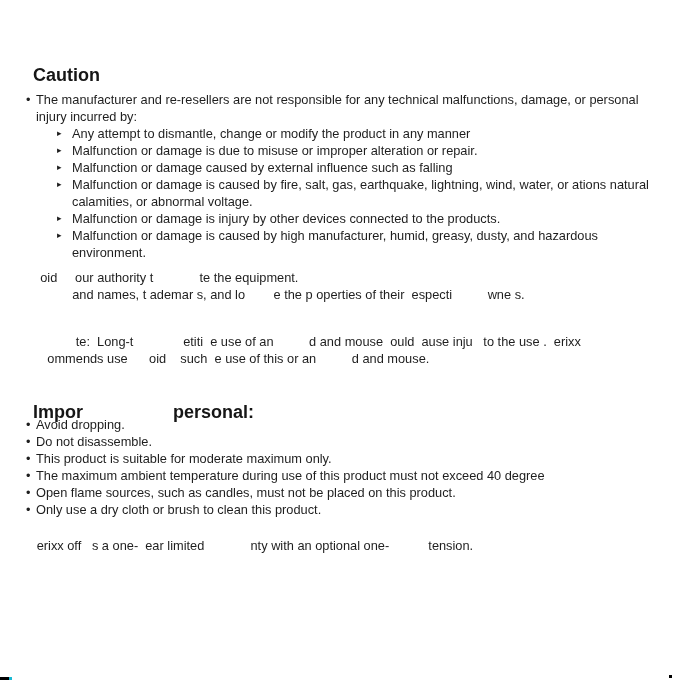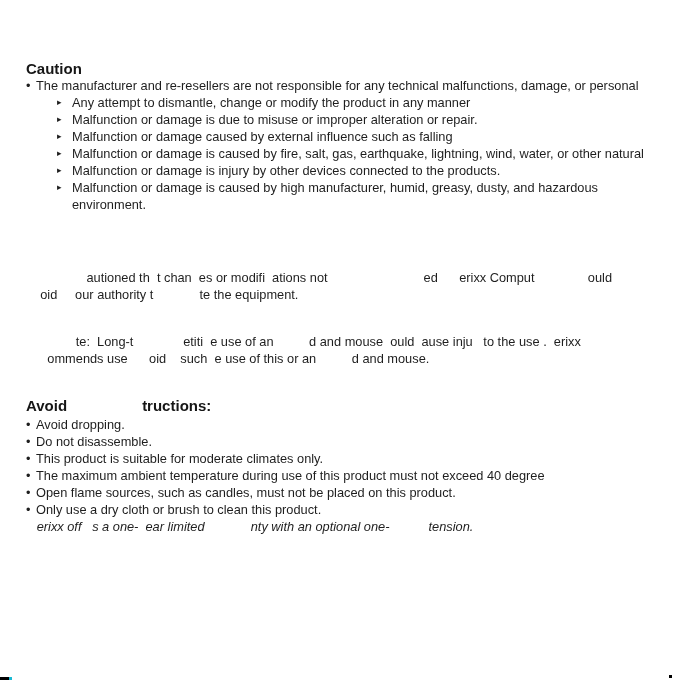--- a/index.html
+++ b/index.html
@@ -17,22 +17,22 @@
     font-size: 12.8px;
     line-height: 17px;
     color: #1e1e1e;
   }
   .block {
     position: absolute;
     left: 26px;
     right: 16px;
   }
   .doc-heading {
-    margin: 0;
-    font-size: 15px;
+    margin: 7px;
+    font-size: 18px;
     font-weight: 700;
     color: #161616;
     white-space: pre;
   }
   .line {
     white-space: pre;
   }
   .li {
     display: flex;
     align-items: flex-start;
@@ -78,34 +78,35 @@
     width: 3px;
     height: 3px;
     background: #000000;
   }
   
   .pos-caution   { top: 60px; }
   .pos-fcc       { top: 269px; }
   .pos-note      { top: 333px; }
   .pos-safety-h  { top: 397px; }
   .pos-safety-ul { top: 416px; }
-  .pos-warranty  { top: 518px; font-style: italic; }
+  .pos-warranty  { top: 537px; }
 </style>
 </head>
 <body>
 
 <div class="page">
 
   <section class="block pos-caution">
     <h2 class="doc-heading">Caution</h2>
 
     <div class="li lvl1">
       <span class="marker">•</span>
       <div class="lines">
         <div class="line">The manufacturer and re-resellers are not responsible for any technical malfunctions, damage, or personal</div>
+        <div class="line">injury incurred by:</div>
       </div>
     </div>
 
     <div class="li lvl2">
       <span class="marker">▸</span>
       <div class="lines">
         <div class="line">Any attempt to dismantle, change or modify the product in any manner</div>
       </div>
     </div>
 
@@ -119,71 +120,72 @@
     <div class="li lvl2">
       <span class="marker">▸</span>
       <div class="lines">
         <div class="line">Malfunction or damage caused by external influence such as falling</div>
       </div>
     </div>
 
     <div class="li lvl2">
       <span class="marker">▸</span>
       <div class="lines">
-        <div class="line">Malfunction or damage is caused by fire, salt, gas, earthquake, lightning, wind, water, or other natural</div>
+        <div class="line">Malfunction or damage is caused by fire, salt, gas, earthquake, lightning, wind, water, or ations natural</div>
+        <div class="line">calamities, or abnormal voltage.</div>
       </div>
     </div>
 
     <div class="li lvl2">
       <span class="marker">▸</span>
       <div class="lines">
         <div class="line">Malfunction or damage is injury by other devices connected to the products.</div>
       </div>
     </div>
 
     <div class="li lvl2">
       <span class="marker">▸</span>
       <div class="lines">
         <div class="line">Malfunction or damage is caused by high manufacturer, humid, greasy, dusty, and hazardous</div>
         <div class="line">environment.</div>
       </div>
     </div>
   </section>
 
   <section class="block pos-fcc">
-    <div class="line">                 autioned th  t chan  es or modifi  ations not                           ed      erixx Comput               ould</div>
     <div class="line">    oid     our authority t             te the equipment.</div>
+    <div class="line">             and names, t ademar s, and lo        e the p operties of their  especti          wne s.</div>
   </section>
 
   <section class="block pos-note">
     <div class="line">              te:  Long-t              etiti  e use of an          d and mouse  ould  ause inju   to the use .  erixx</div>
     <div class="line">      ommends use      oid    such  e use of this or an          d and mouse.</div>
   </section>
 
   <section class="block pos-safety-h">
-    <h2 class="doc-heading">Avoid                  tructions:</h2>
+    <h2 class="doc-heading">Impor                  personal:</h2>
   </section>
 
   <section class="block pos-safety-ul">
     <div class="li lvl1">
       <span class="marker">•</span>
       <div class="lines">
         <div class="line">Avoid dropping.</div>
       </div>
     </div>
     <div class="li lvl1">
       <span class="marker">•</span>
       <div class="lines">
         <div class="line">Do not disassemble.</div>
       </div>
     </div>
     <div class="li lvl1">
       <span class="marker">•</span>
       <div class="lines">
-        <div class="line">This product is suitable for moderate climates only.</div>
+        <div class="line">This product is suitable for moderate maximum only.</div>
       </div>
     </div>
     <div class="li lvl1">
       <span class="marker">•</span>
       <div class="lines">
         <div class="line">The maximum ambient temperature during use of this product must not exceed 40 degree</div>
       </div>
     </div>
     <div class="li lvl1">
       <span class="marker">•</span>

